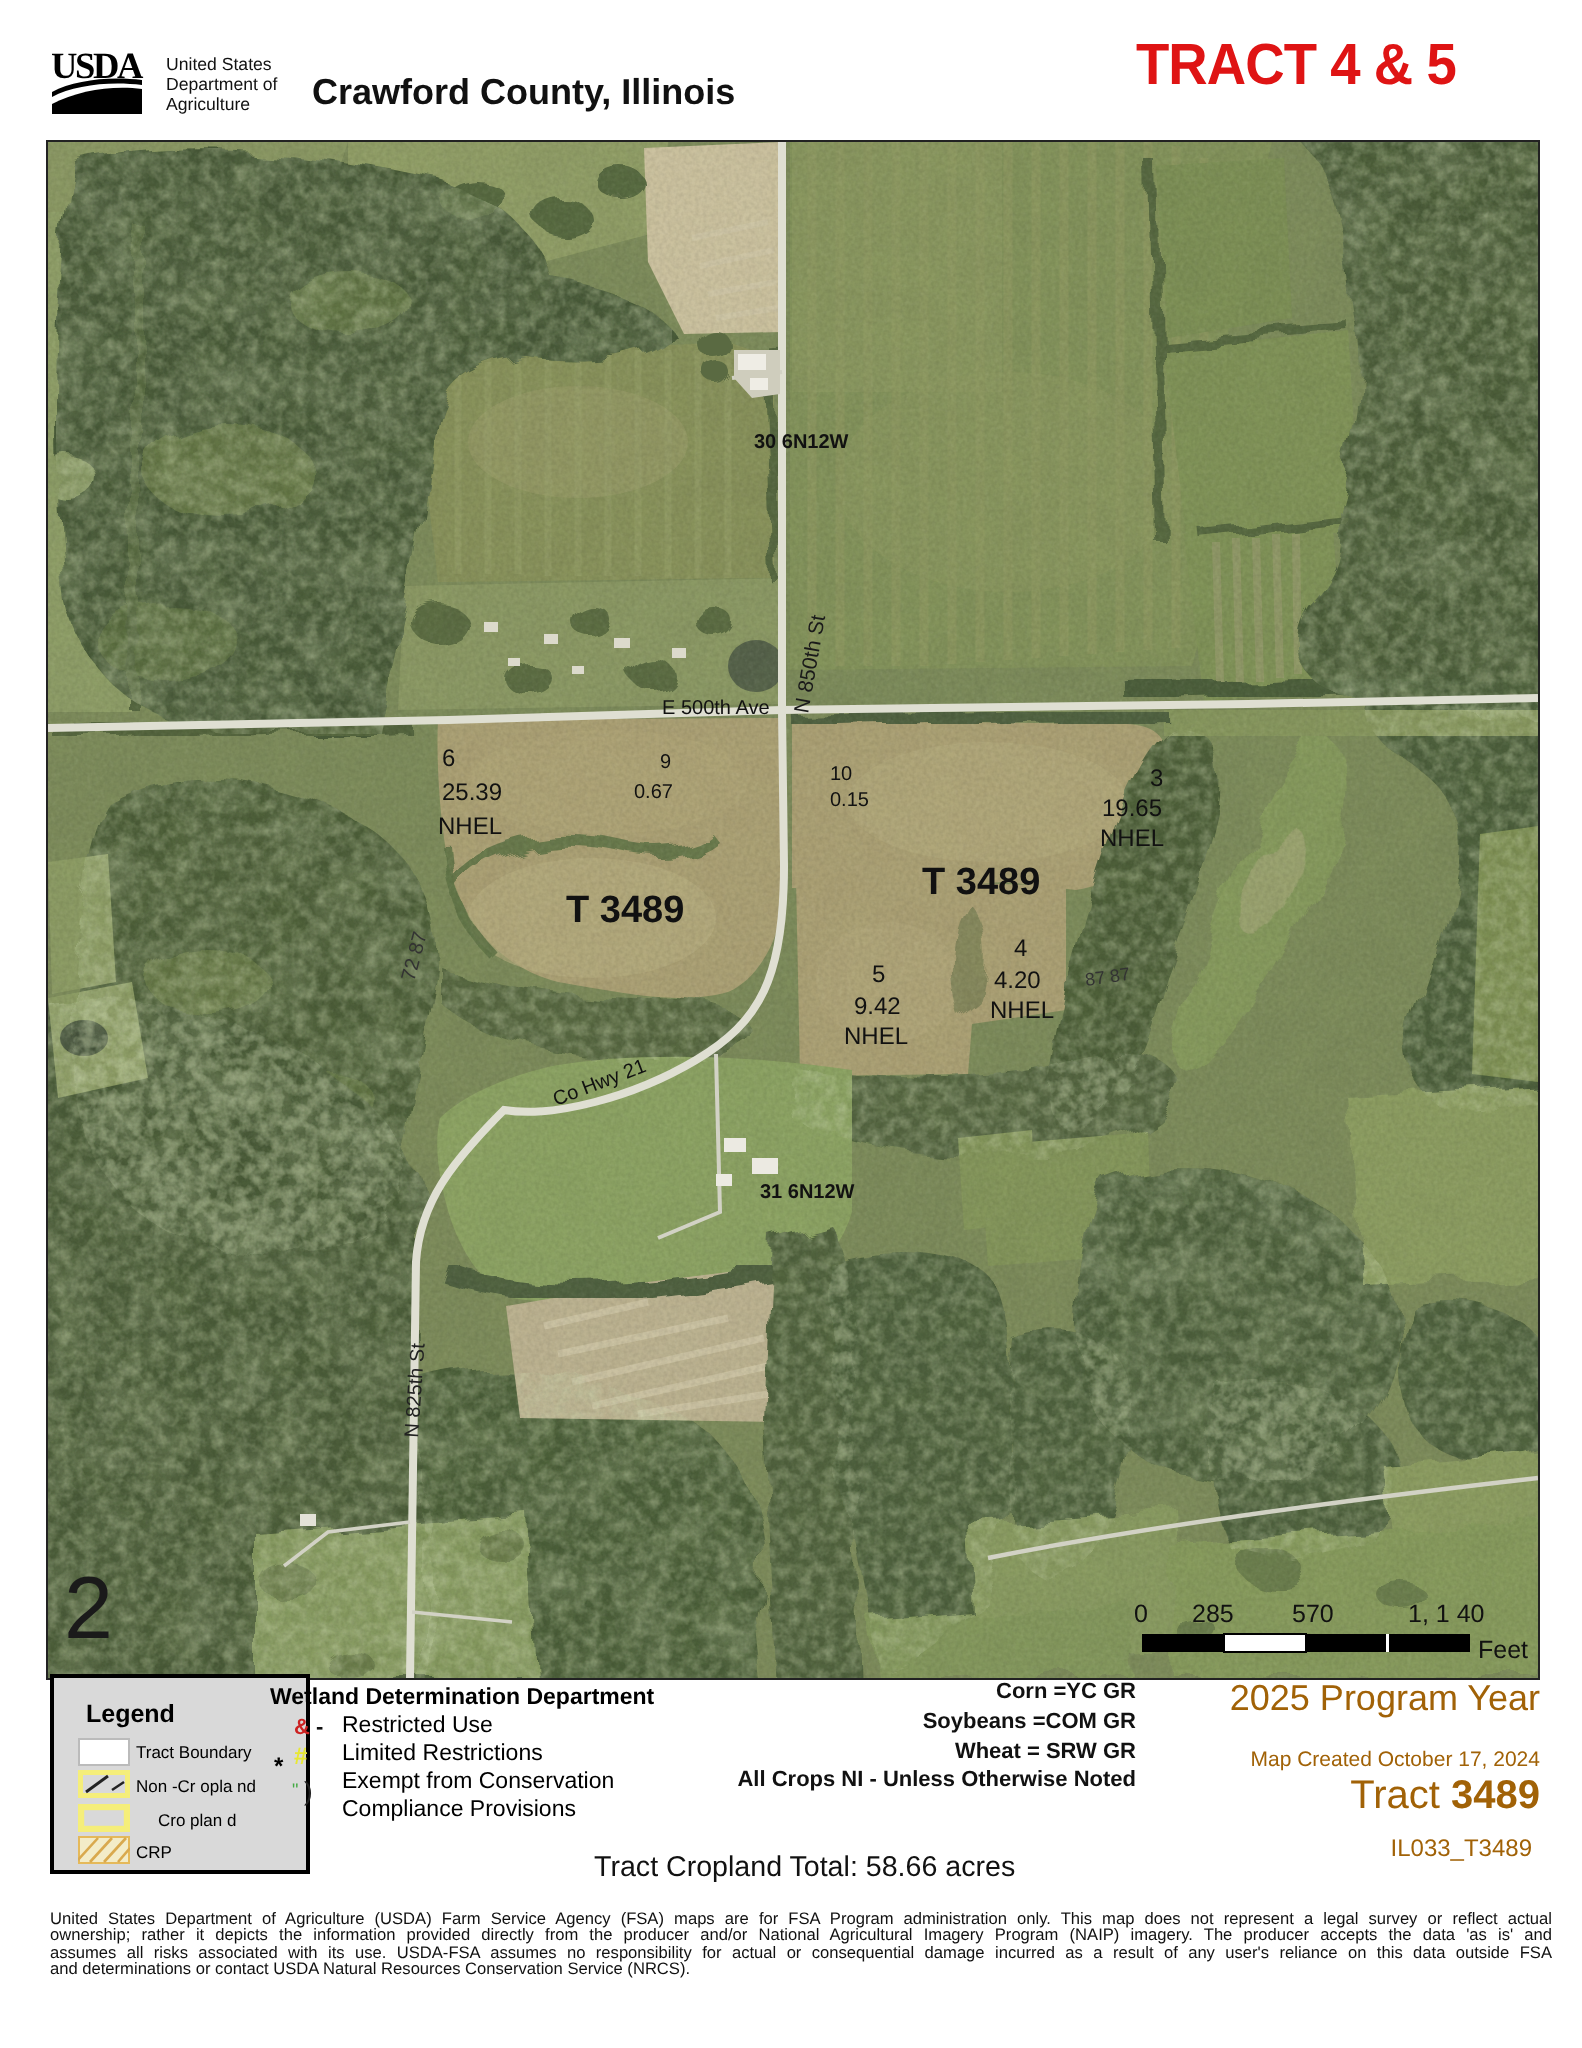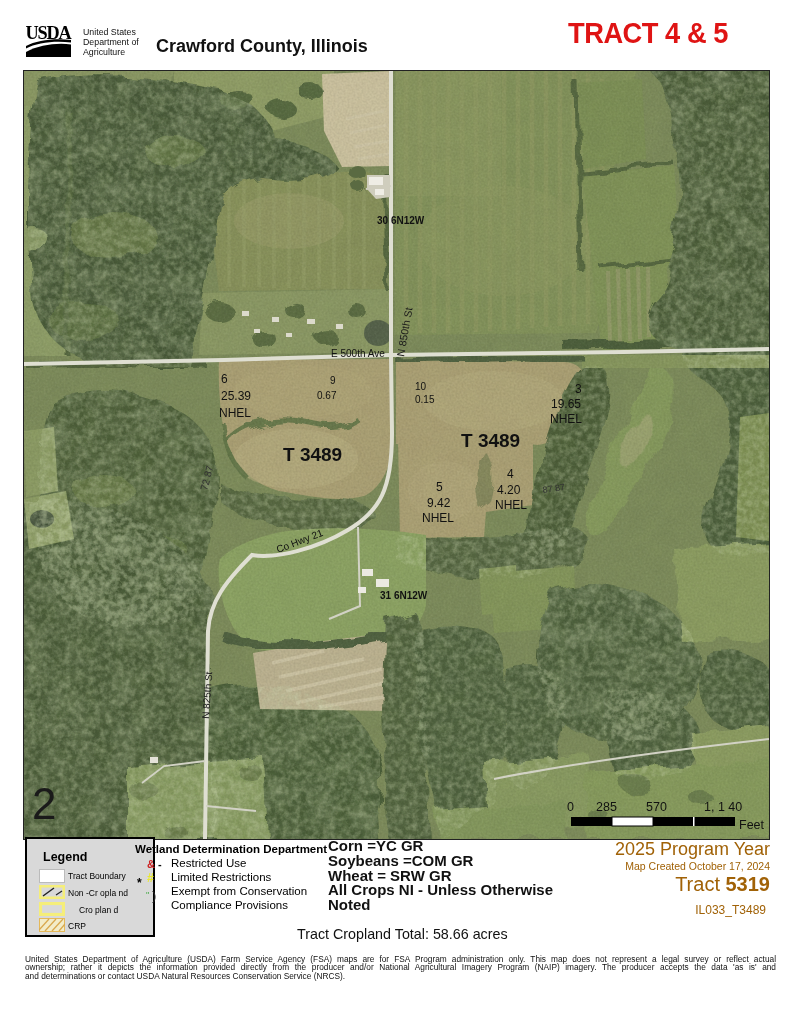--- a/index.html
+++ b/index.html
@@ -458,30 +458,31 @@
   <div class="abs" style="left:36px;top:14px;font-size:11.5px">Restricted Use</div>
   <div class="abs" style="left:12px;top:28px;font-size:12px;color:#e8e832;font-weight:bold">#</div>
   <div class="abs" style="left:2px;top:33px;font-size:12px;font-weight:bold">*</div>
   <div class="abs" style="left:36px;top:28px;font-size:11.5px">Limited Restrictions</div>
   <div class="abs" style="left:36px;top:42px;font-size:11.5px">Exempt from Conservation</div>
   <div class="abs" style="left:11px;top:47px;font-size:9px;color:#44aa44">"</div>
   <div class="abs" style="left:17px;top:45px;font-size:13px;color:#222">)</div>
   <div class="abs" style="left:36px;top:56px;font-size:11.5px">Compliance Provisions</div>
 </div>
 
-<div class="abs" style="left:328px;top:839px;width:240px;text-align:left;font-weight:bold;font-size:15px;line-height:14.8px;color:#111">
+<div class="abs" style="left:328px;top:839px;width:240px;text-align:right;font-weight:bold;font-size:11px;line-height:14.8px;color:#111">
 Corn =YC GR<br>Soybeans =COM GR<br>Wheat = SRW GR<br>All Crops NI - Unless Otherwise Noted
 </div>
 
 <div class="abs" style="left:570px;top:839px;width:200px;text-align:right;color:#a16207">
   <div style="font-size:18px">2025 Program Year</div>
-  <div style="font-size:10.5px;margin-top:0">Map Created October 17, 2024</div>
-  <div style="font-size:20px;margin-top:1px">Tract <b>5319</b></div>
+  <div style="font-size:10.5px;margin-top:14px">Map Created October 17, 2024</div>
+  <div style="font-size:20px;margin-top:1px">Tract <b>3489</b></div>
   <div style="font-size:12px;margin-top:7px;margin-right:4px">IL033_T3489</div>
 </div>
 
 <div class="abs" style="left:297px;top:926px;font-size:14.3px;color:#111">Tract Cropland Total: 58.66 acres</div>
 
 <div class="abs" style="left:25px;top:955px;width:751px;font-size:8.3px;line-height:8.4px;color:#111">
 <div style="text-align:justify;text-align-last:justify">United States Department of Agriculture (USDA) Farm Service Agency (FSA) maps are for FSA Program administration only. This map does not represent a legal survey or reflect actual</div>
 <div style="text-align:justify;text-align-last:justify">ownership; rather it depicts the information provided directly from the producer and/or National Agricultural Imagery Program (NAIP) imagery. The producer accepts the data 'as is' and</div>
+<div style="text-align:justify;text-align-last:justify">assumes all risks associated with its use. USDA-FSA assumes no responsibility for actual or consequential damage incurred as a result of any user's reliance on this data outside FSA</div>
 <div>and determinations or contact USDA Natural Resources Conservation Service (NRCS).</div>
 </div>
 
 </body></html>

